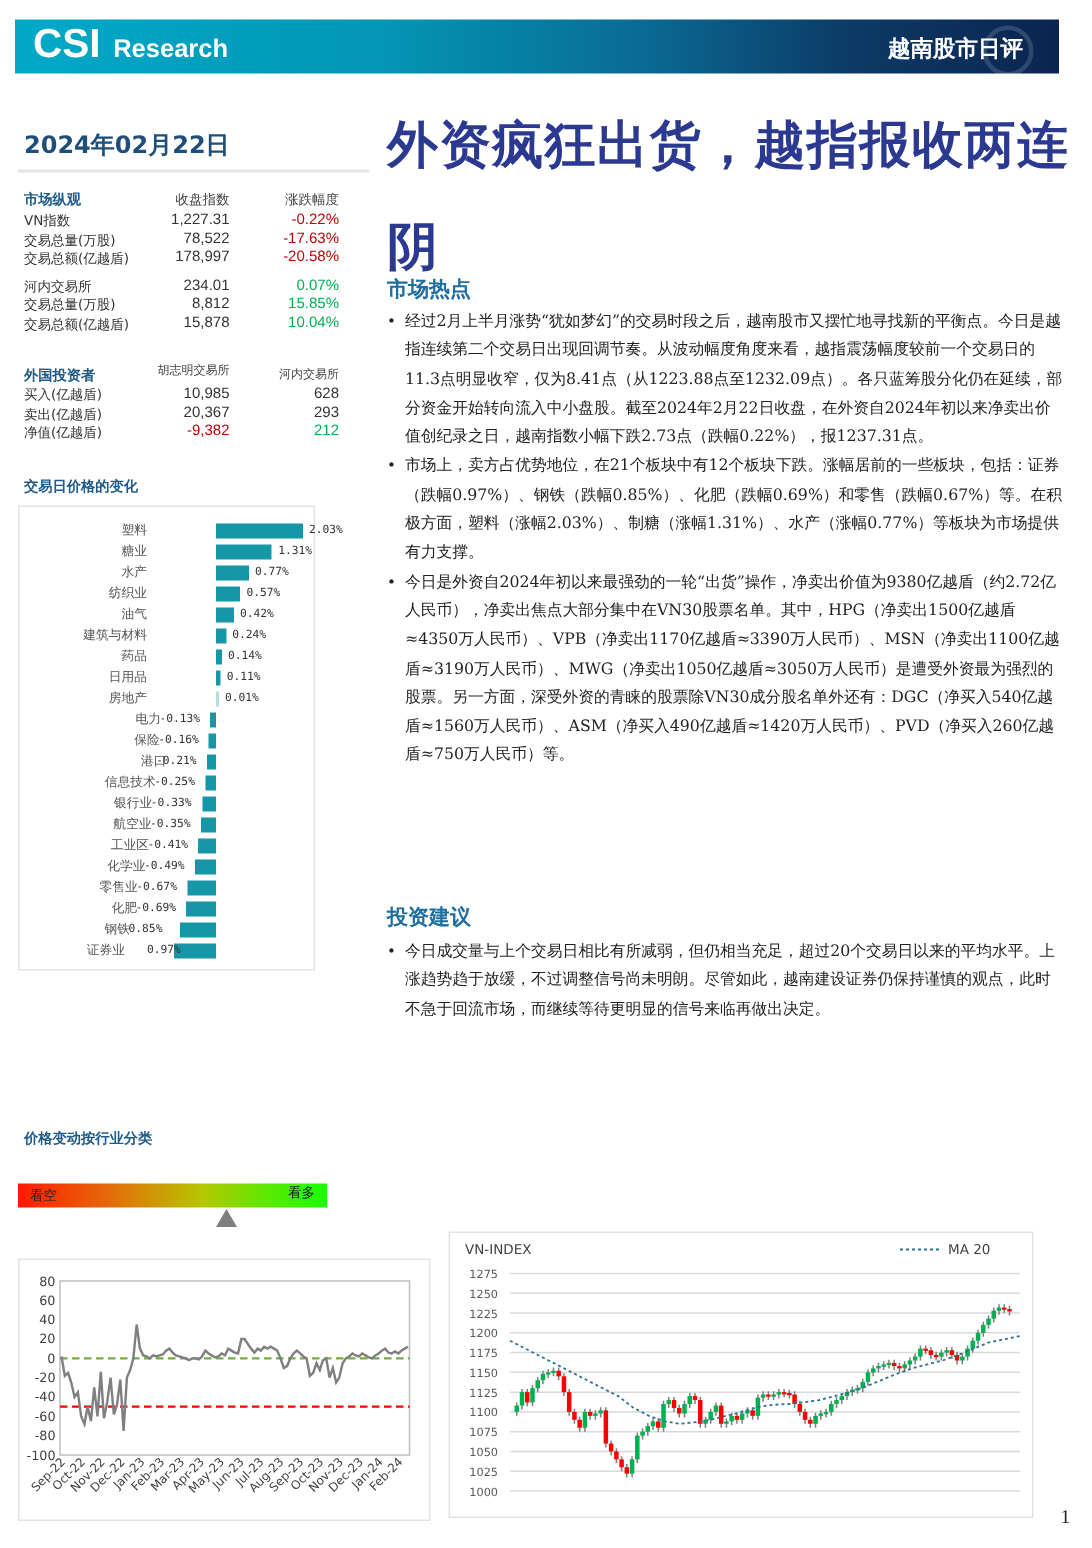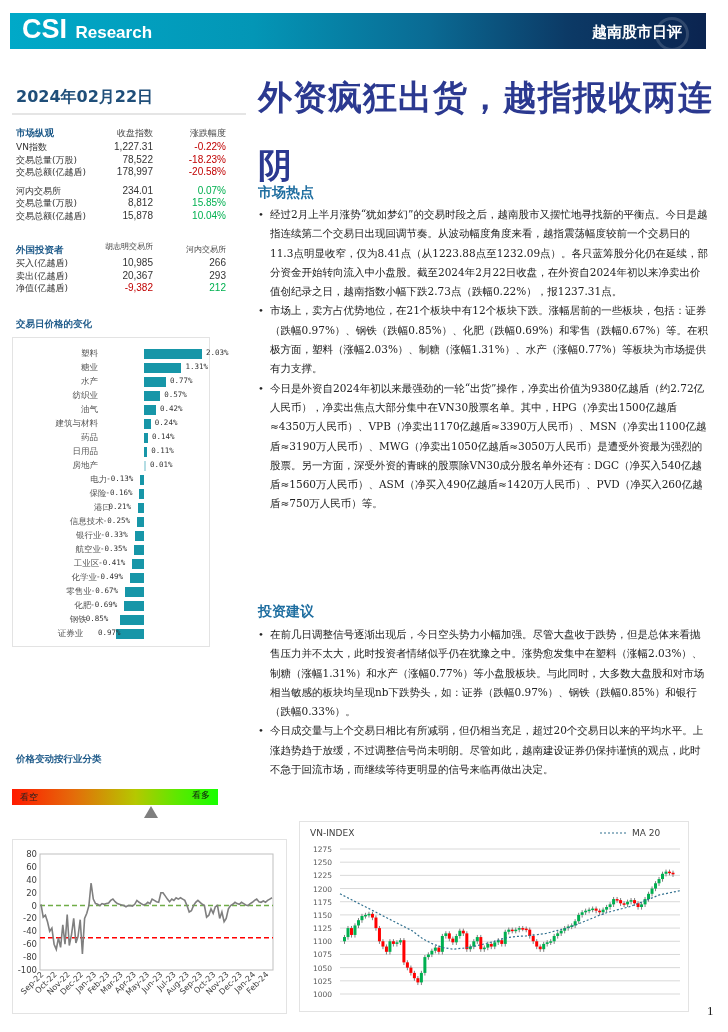--- a/index.html
+++ b/index.html
@@ -73,21 +73,21 @@
   </div>
   <div id="hose-rows">
       <div class="row">
         <span class="lbl">VN指数</span>
         <span class="c2 num" style="right:83px;">1,227.31</span>
         <span class="c2 num neg" style="right:10px;">-0.22%</span>
       </div>
       <div class="row">
         <span class="lbl">交易总量(万股)</span>
         <span class="c2 num" style="right:83px;margin-left:16px;">78,522</span>
-        <span class="c2 num neg" style="right:10px;">-18.23%</span>
+        <span class="c2 num neg" style="right:10px;">-17.63%</span>
       </div>
       <div class="row">
         <span class="lbl">交易总额(亿越盾)</span>
         <span class="c2 num" style="right:83px;">178,997</span>
         <span class="c2 num neg" style="right:10px;">-20.58%</span>
       </div>
     </div>
   <div style="height:6px;"></div>
   <div id="hnx-rows">
       <div class="row">
@@ -111,21 +111,21 @@
 <div class="tbl" style="top:242px; width:220px;">
   <div class="row" style="height:15px;">
     <span class="lbl sec-h" style="top:2px;">外国投资者</span>
     <span class="c2 hdr" style="right:83px; top:-1px; font-size:8px;">胡志明交易所</span>
     <span class="c2 hdr" style="right:10px; top:2px; font-size:8px;">河内交易所</span>
   </div>
   <div id="fi-rows">
       <div class="row">
         <span class="lbl">买入(亿越盾)</span>
         <span class="c2 num " style="right:83px;">10,985</span>
-        <span class="c2 num " style="right:10px;">266</span>
+        <span class="c2 num " style="right:10px;">628</span>
       </div>
       <div class="row">
         <span class="lbl">卖出(亿越盾)</span>
         <span class="c2 num " style="right:83px;">20,367</span>
         <span class="c2 num " style="right:10px;">293</span>
       </div>
       <div class="row">
         <span class="lbl">净值(亿越盾)</span>
         <span class="c2 num neg" style="right:83px;">-9,382</span>
         <span class="c2 num pos" style="right:10px;">212</span>
@@ -513,17 +513,16 @@
 
 <div class="section-h" style="top:184px;">市场热点</div>
 <div class="bullets" style="top:205px;" id="hotspots">
     <div class="bullet">经过2月上半月涨势“犹如梦幻”的交易时段之后，越南股市又摆忙地寻找新的平衡点。今日是越指连续第二个交易日出现回调节奏。从波动幅度角度来看，越指震荡幅度较前一个交易日的11.3点明显收窄，仅为8.41点（从1223.88点至1232.09点）。各只蓝筹股分化仍在延续，部分资金开始转向流入中小盘股。截至2024年2月22日收盘，在外资自2024年初以来净卖出价值创纪录之日，越南指数小幅下跌2.73点（跌幅0.22%），报1237.31点。</div>
     <div class="bullet">市场上，卖方占优势地位，在21个板块中有12个板块下跌。涨幅居前的一些板块，包括：证券（跌幅0.97%）、钢铁（跌幅0.85%）、化肥（跌幅0.69%）和零售（跌幅0.67%）等。在积极方面，塑料（涨幅2.03%）、制糖（涨幅1.31%）、水产（涨幅0.77%）等板块为市场提供有力支撑。</div>
     <div class="bullet">今日是外资自2024年初以来最强劲的一轮“出货”操作，净卖出价值为9380亿越盾（约2.72亿人民币），净卖出焦点大部分集中在VN30股票名单。其中，HPG（净卖出1500亿越盾≈4350万人民币）、VPB（净卖出1170亿越盾≈3390万人民币）、MSN（净卖出1100亿越盾≈3190万人民币）、MWG（净卖出1050亿越盾≈3050万人民币）是遭受外资最为强烈的股票。另一方面，深受外资的青睐的股票除VN30成分股名单外还有：DGC（净买入540亿越盾≈1560万人民币）、ASM（净买入490亿越盾≈1420万人民币）、PVD（净买入260亿越盾≈750万人民币）等。</div>
   </div>
 
 <div class="section-h" style="top:603px;">投资建议</div>
 <div class="bullets" style="top:625px;" id="advice">
-    <div class="bullet">在前几日调整信号逐渐出现后，今日空头势力小幅加强。尽管大盘收于跌势，但是总体来看抛售压力并不太大，此时投资者情绪似乎仍在犹豫之中。涨势愈发集中在塑料（涨幅2.03%）、制糖（涨幅1.31%）和水产（涨幅0.77%）等小盘股板块。与此同时，大多数大盘股和对市场相当敏感的板块均呈现nb下跌势头，如：证券（跌幅0.97%）、钢铁（跌幅0.85%）和银行（跌幅0.33%）。</div>
     <div class="bullet">今日成交量与上个交易日相比有所减弱，但仍相当充足，超过20个交易日以来的平均水平。上涨趋势趋于放缓，不过调整信号尚未明朗。尽管如此，越南建设证券仍保持谨慎的观点，此时不急于回流市场，而继续等待更明显的信号来临再做出决定。</div>
   </div>
 
 <div class="page-no">1</div>
 
 </body></html>

